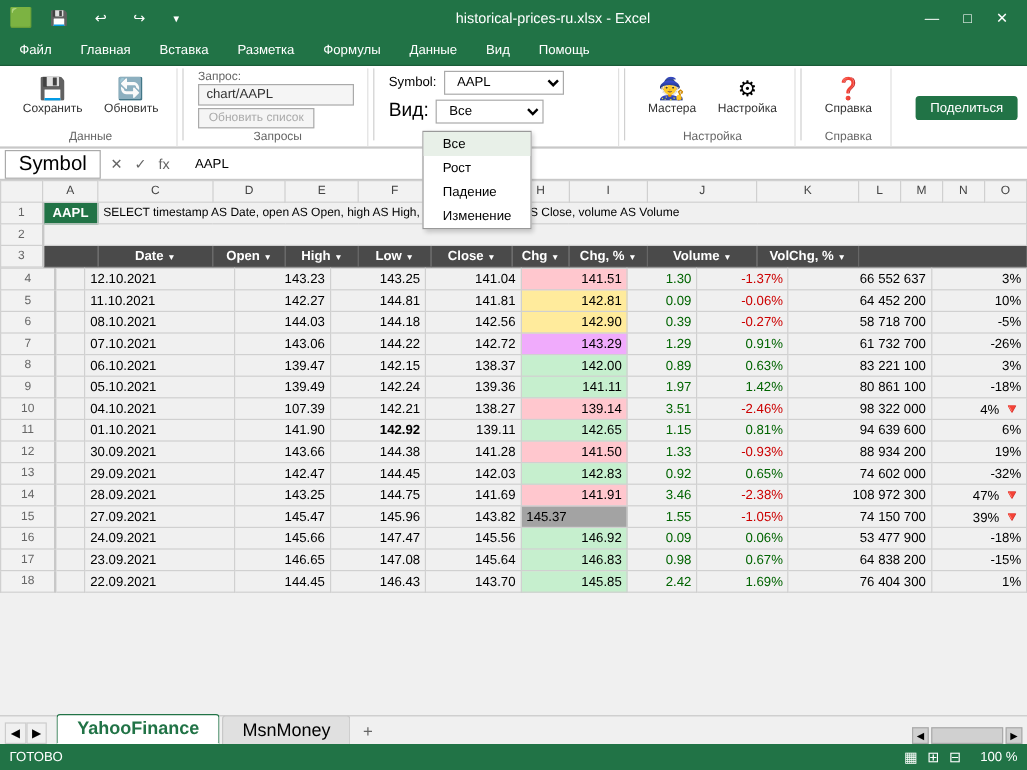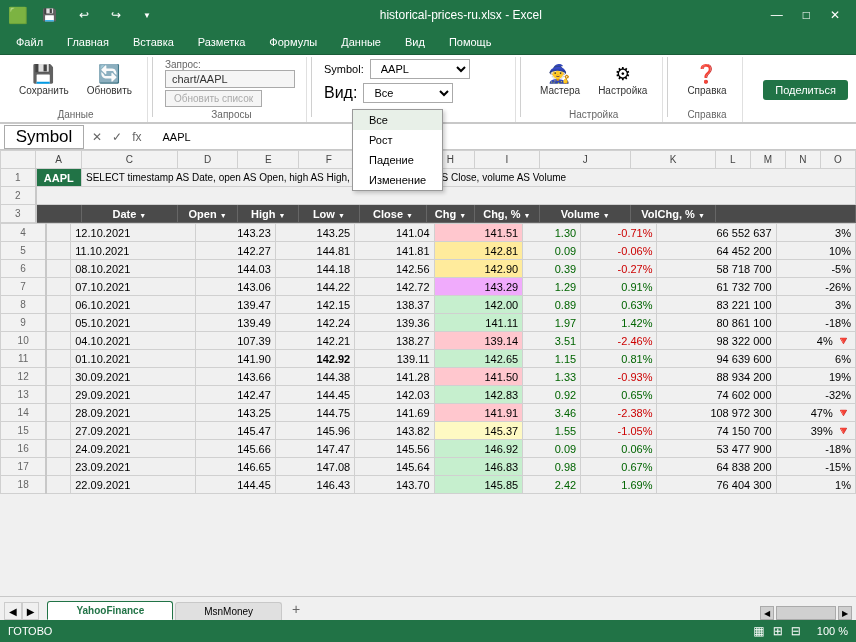--- a/index.html
+++ b/index.html
@@ -90,22 +90,22 @@
     
     .sheet-tabs {
       background: #f0f0f0;
       display: flex;
       align-items: flex-end;
       border-top: 1px solid #c8c8c8;
       padding: 0 4px;
       height: 24px;
     }
     .sheet-tab {
-      padding: 3px 28px;
-      font-size: 10px;
+      padding: 3px 16px;
+      font-size: 15px;
       cursor: pointer;
       border: 1px solid #c8c8c8;
       border-bottom: none;
       margin-right: 2px;
       background: #e0e0e0;
       border-radius: 3px 3px 0 0;
     }
     .sheet-tab.active { background: white; border-color: #217346; border-bottom: 1px solid white; color: #217346; font-weight: 600; }
     .sheet-tab-add { padding: 3px 8px; font-size: 14px; cursor: pointer; color: #666; }
 
@@ -369,21 +369,21 @@
         <tbody id="data-rows">
         <tr>
               <td class="row-num">4</td>
               <td style="border: 1px solid rgb(208, 208, 208);"></td>
               <td style="border: 1px solid rgb(208, 208, 208); padding: 1px 4px; height: 18px; text-align: left;">12.10.2021</td>
               <td style="border: 1px solid rgb(208, 208, 208); padding: 1px 4px; height: 18px; text-align: right;">143.23</td>
               <td style="border: 1px solid rgb(208, 208, 208); padding: 1px 4px; height: 18px; text-align: right;">143.25</td>
               <td style="border: 1px solid rgb(208, 208, 208); padding: 1px 4px; height: 18px; text-align: right;">141.04</td>
               <td style="border: 1px solid rgb(208, 208, 208); padding: 1px 4px; height: 18px; background: rgb(255, 199, 206); text-align: right;">141.51</td>
               <td style="border: 1px solid rgb(208, 208, 208); padding: 1px 4px; height: 18px; color: rgb(0, 100, 0); text-align: right;">1.30</td>
-              <td style="border: 1px solid rgb(208, 208, 208); padding: 1px 4px; height: 18px; color: rgb(204, 0, 0); text-align: right;">-0.71%</td>
+              <td style="border: 1px solid rgb(208, 208, 208); padding: 1px 4px; height: 18px; color: rgb(204, 0, 0); text-align: right;">-1.37%</td>
               <td style="border: 1px solid rgb(208, 208, 208); padding: 1px 4px; height: 18px; text-align: right;">66 552 637</td>
               <td style="border: 1px solid rgb(208, 208, 208); padding: 1px 4px; height: 18px; text-align: right;">3%</td>
             </tr>
             <tr>
               <td class="row-num">5</td>
               <td style="border: 1px solid rgb(208, 208, 208);"></td>
               <td style="border: 1px solid rgb(208, 208, 208); padding: 1px 4px; height: 18px; text-align: left;">11.10.2021</td>
               <td style="border: 1px solid rgb(208, 208, 208); padding: 1px 4px; height: 18px; text-align: right;">142.27</td>
               <td style="border: 1px solid rgb(208, 208, 208); padding: 1px 4px; height: 18px; text-align: right;">144.81</td>
               <td style="border: 1px solid rgb(208, 208, 208); padding: 1px 4px; height: 18px; text-align: right;">141.81</td>
@@ -510,21 +510,21 @@
               <td style="border: 1px solid rgb(208, 208, 208); padding: 1px 4px; height: 18px; text-align: right;">108 972 300</td>
               <td style="border: 1px solid rgb(208, 208, 208); padding: 1px 4px; height: 18px; text-align: right;">47%<span style="color: rgb(204, 0, 0); font-size: 12px;"> 🔻</span></td>
             </tr>
             <tr>
               <td class="row-num">15</td>
               <td style="border: 1px solid rgb(208, 208, 208);"></td>
               <td style="border: 1px solid rgb(208, 208, 208); padding: 1px 4px; height: 18px; text-align: left;">27.09.2021</td>
               <td style="border: 1px solid rgb(208, 208, 208); padding: 1px 4px; height: 18px; text-align: right;">145.47</td>
               <td style="border: 1px solid rgb(208, 208, 208); padding: 1px 4px; height: 18px; text-align: right;">145.96</td>
               <td style="border: 1px solid rgb(208, 208, 208); padding: 1px 4px; height: 18px; text-align: right;">143.82</td>
-              <td style="border: 1px solid rgb(208, 208, 208); padding: 1px 4px; height: 18px; background: #fef9c3; text-align: right;">145.37</td>
+              <td style="border: 1px solid rgb(208, 208, 208); padding: 1px 4px; height: 18px; background: #a3a3a3; text-align: left;">145.37</td>
               <td style="border: 1px solid rgb(208, 208, 208); padding: 1px 4px; height: 18px; color: rgb(0, 100, 0); text-align: right;">1.55</td>
               <td style="border: 1px solid rgb(208, 208, 208); padding: 1px 4px; height: 18px; color: rgb(204, 0, 0); text-align: right;">-1.05%</td>
               <td style="border: 1px solid rgb(208, 208, 208); padding: 1px 4px; height: 18px; text-align: right;">74 150 700</td>
               <td style="border: 1px solid rgb(208, 208, 208); padding: 1px 4px; height: 18px; text-align: right;">39%<span style="color: rgb(204, 0, 0); font-size: 12px;"> 🔻</span></td>
             </tr>
             <tr>
               <td class="row-num">16</td>
               <td style="border: 1px solid rgb(208, 208, 208);"></td>
               <td style="border: 1px solid rgb(208, 208, 208); padding: 1px 4px; height: 18px; text-align: left;">24.09.2021</td>
               <td style="border: 1px solid rgb(208, 208, 208); padding: 1px 4px; height: 18px; text-align: right;">145.66</td>

